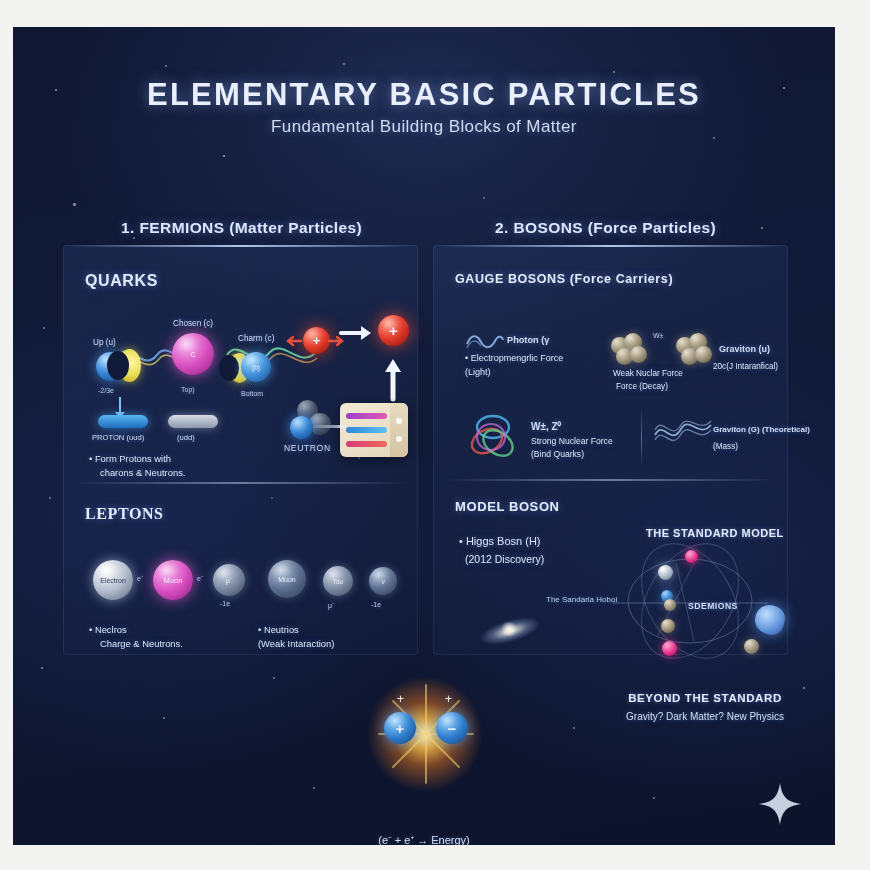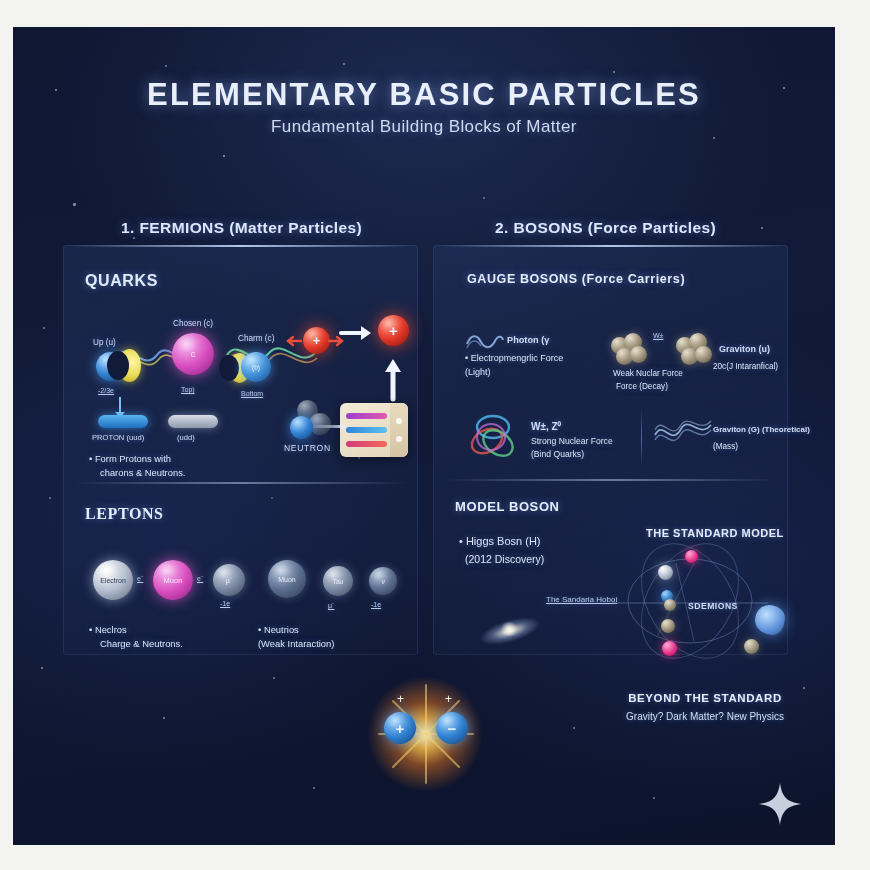--- a/index.html
+++ b/index.html
@@ -34,21 +34,21 @@
     box-shadow:inset 0 0 0 1px rgba(130,165,230,.13);}
   .divline{position:absolute;height:2px;border-radius:2px;
     background:linear-gradient(90deg,rgba(170,200,255,0),rgba(205,225,255,.85),rgba(170,200,255,0));}
   .vdiv{position:absolute;width:1px;
     background:linear-gradient(180deg,rgba(160,195,255,0),rgba(170,200,255,.45),rgba(160,195,255,0));}
 
   .blk{position:absolute;font-size:16px;color:#e4ebfb;font-weight:700;letter-spacing:.6px;
     text-shadow:0 0 7px rgba(130,170,255,.5);}
   .lbl{position:absolute;font-size:8.2px;color:#cfdcf4;text-shadow:0 0 5px rgba(110,150,230,.6);
     white-space:nowrap;text-align:center;}
-  .lbl.sm{font-size:7px;color:#b9c9e6;text-decoration:underline;}
+  .lbl.sm{font-size:7px;color:#b9c9e6;}
   .bullet{position:absolute;font-size:9.4px;color:#dbe5f8;line-height:13px;white-space:nowrap;
     text-shadow:0 0 6px rgba(110,150,230,.5);}
 
   
   .sph{position:absolute;border-radius:50%;display:flex;align-items:center;justify-content:center;
     font-size:6.5px;color:#eaf1ff;text-align:center;line-height:7px;overflow:hidden;}
   .sph::after{content:"";position:absolute;left:18%;top:12%;width:34%;height:26%;border-radius:50%;
     background:rgba(255,255,255,.45);filter:blur(3px);}
   .s-blue{background:radial-gradient(circle at 33% 27%,#9fd4ff,#2f7fd0 52%,#13427d 100%);
     box-shadow:0 0 12px rgba(70,150,235,.75);}
@@ -253,21 +253,21 @@
   <div class="bullet" style="left:76px;top:596px;">• Neclros</div>
   <div class="bullet" style="left:87px;top:610px;">Charge &amp; Neutrons.</div>
   <div class="bullet" style="left:245px;top:596px;">• Neutrios</div>
   <div class="bullet" style="left:245px;top:610px;">(Weak Intaraction)</div>
 
   <div class="panel" style="left:420px;top:218px;width:355px;height:410px;"></div>
   <div class="divline" style="left:428px;top:218px;width:340px;"></div>
   <div class="divline" style="left:432px;top:452px;width:332px;opacity:.55;"></div>
   <div class="vdiv" style="left:628px;top:382px;height:58px;"></div>
 
-  <div class="blk" style="left:442px;top:245px;font-size:12.5px;margin-left:12px;">GAUGE BOSONS (Force Carriers)</div>
+  <div class="blk" style="left:442px;top:245px;font-size:12.5px;">GAUGE BOSONS (Force Carriers)</div>
 
   <svg style="position:absolute;left:452px;top:305px;" width="40" height="18" viewBox="0 0 40 18">
     <path d="M2 12 C6 2,12 2,16 10 C20 17,26 17,30 9 C33 3,37 4,38 8" fill="none" stroke="#8fb6e8" stroke-width="2" opacity=".9"></path>
     <path d="M2 16 C6 7,12 7,16 14" fill="none" stroke="#6f96cc" stroke-width="1.6" opacity=".7"></path>
   </svg>
   <div class="lbl" style="left:494px;top:308px;font-size:9.2px;font-weight:700;">Photon (γ</div>
   <div class="bullet" style="left:452px;top:325px;font-size:9px;">• Electropmengrlic Force</div>
   <div class="bullet" style="left:452px;top:339px;font-size:9px;">(Light)</div>
 
   <div style="position:absolute;left:598px;top:306px;width:40px;height:34px;">
@@ -360,20 +360,21 @@
 
   <div class="sph s-blue" style="left:371px;top:685px;width:32px;height:32px;font-size:15px;font-weight:700;">
     <span>+</span>
   </div>
   <div class="sph s-blue" style="left:423px;top:685px;width:32px;height:32px;font-size:15px;font-weight:700;">
     <span>−</span>
   </div>
   <div class="lbl" style="left:384px;top:665px;font-size:12px;color:#fff6d8;">+</div>
   <div class="lbl" style="left:432px;top:665px;font-size:12px;color:#fff6d8;">+</div>
 
+  <div class="lbl" style="left:0;right:0;top:805px;text-align:center;width:822px;font-size:11px;color:#d5dff2;">(e⁻ + e⁺ → Energy)</div>
 
   <div class="lbl" style="left:592px;top:665px;width:200px;text-align:center;font-size:11.5px;font-weight:700;letter-spacing:.6px;color:#e6ecfb;">BEYOND THE STANDARD</div>
   <div class="lbl" style="left:582px;top:684px;width:220px;text-align:center;font-size:10px;color:#d2dcf0;">Gravity? Dark Matter? New Physics</div>
 
   <div style="position:absolute;left:745px;top:755px;width:44px;height:44px;">
     <svg width="44" height="44" viewBox="0 0 44 44">
       <path d="M22 1 C24 15,29 20,43 22 C29 24,24 29,22 43 C20 29,15 24,1 22 C15 20,20 15,22 1 Z" fill="#d8dfee" opacity=".92"></path>
     </svg>
   </div>
 

